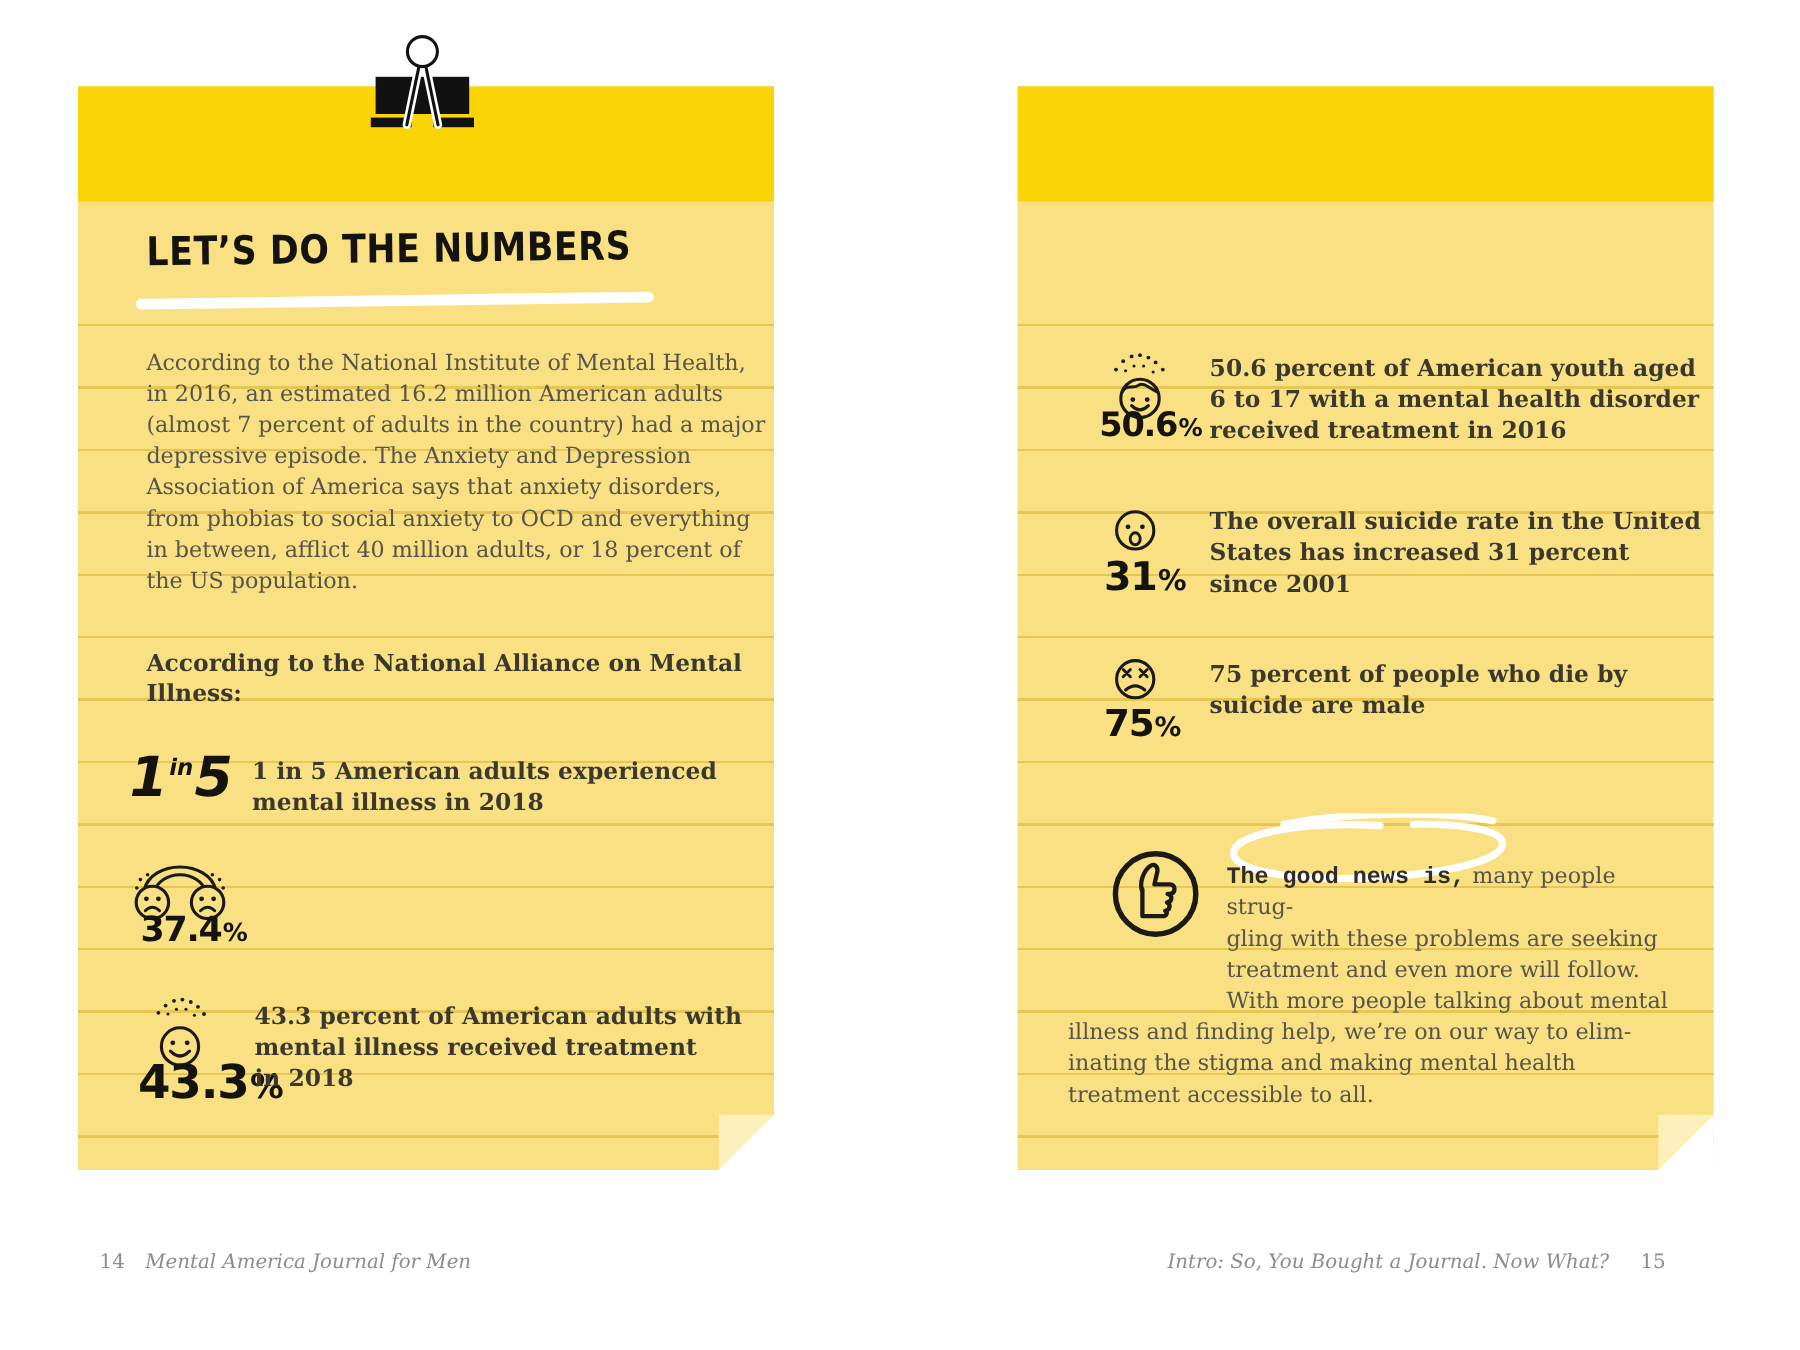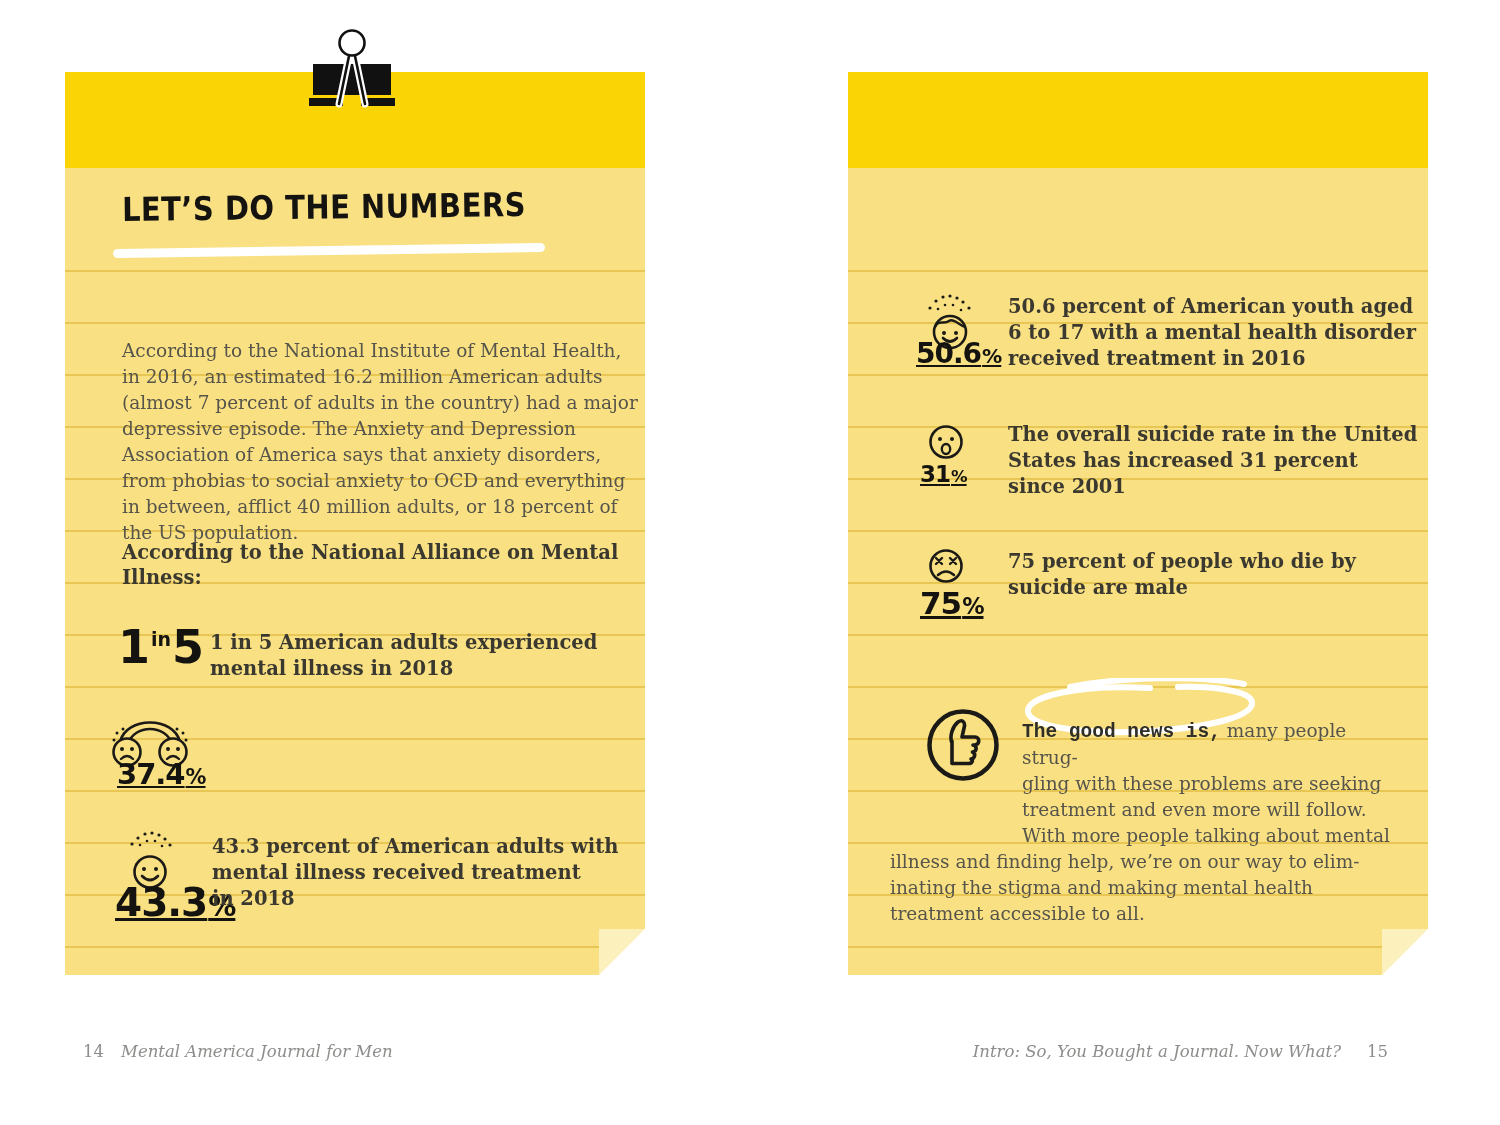--- a/index.html
+++ b/index.html
@@ -29,30 +29,30 @@
 
   .clip{left:305px;top:26px;}
 
   .title{left:122px;top:190px;font-family:"DejaVu Sans",sans-serif;font-weight:800;
          font-size:33px;letter-spacing:0.5px;color:var(--ink);
          transform:rotate(-0.7deg) scaleX(0.88);transform-origin:left center;white-space:pre;}
   .swoosh{left:113px;top:246px;width:432px;height:9px;background:var(--highlight-white);
           border-radius:6px;transform:rotate(-0.8deg);}
 
   .intro{left:122px;top:290px;font-size:18.5px;line-height:26px;color:var(--paragraph-text);
-         white-space:pre;margin-top:48px;}
+         white-space:pre;}
   .subhead{left:122px;top:540px;font-size:19.5px;line-height:25px;font-weight:bold;
            color:var(--stat-text);white-space:pre;}
   .stat-text{font-size:19.5px;line-height:26px;font-weight:bold;color:var(--stat-text);white-space:pre;}
 
   .stat-num{font-family:"DejaVu Sans",sans-serif;font-weight:800;color:var(--ink);
-            letter-spacing:-1px;white-space:nowrap;text-decoration:underline;}
+            letter-spacing:-1px;white-space:nowrap;}
   .pct{font-size:0.72em;margin-left:1px;}
 
-  .one-in-five{left:118px;top:624px;font-family:"DejaVu Sans",sans-serif;font-weight:800;color:var(--ink);}
+  .one-in-five{left:108px;top:624px;font-family:"DejaVu Sans",sans-serif;font-weight:800;color:var(--ink);font-style:italic;}
   .one-in-five .big{font-size:46px;line-height:1;}
   .one-in-five .small{font-size:19px;position:relative;top:-17px;margin:0 1px;}
 
   .gn-para{left:890px;top:692px;width:510px;font-size:18.5px;line-height:26px;
            color:var(--paragraph-text);white-space:pre-line;z-index:2;}
   .gn-spacer{float:left;width:132px;height:106px;}
   .gn-bold{font-weight:bold;font-size:19.5px;color:#2f2e28;font-family:Liberation Mono, monospace;}
   .gn-oval{left:1000px;top:678px;z-index:1;}
 
   .footer{top:1042px;font-size:16.5px;color:var(--footer-text);display:flex;align-items:baseline;}
@@ -185,21 +185,21 @@
   <div class="abs stat-text" style="left:1008px;top:294px;">50.6 percent of American youth aged
 6 to 17 with a mental health disorder
 received treatment in 2016</div>
 
   <svg class="abs" style="left:926px;top:422px;" width="40" height="40" viewBox="0 0 40 40">
     <circle class="stroke" stroke-width="2.6" cx="20" cy="20" r="15.5"></circle>
     <circle cx="14" cy="17" r="2" fill="#1b1a16"></circle>
       <circle cx="26" cy="17" r="2" fill="#1b1a16"></circle>
     <ellipse class="stroke" stroke-width="2.4" cx="20" cy="27" rx="4.2" ry="5"></ellipse>
   </svg>
-  <div class="abs stat-num" style="left:920px;top:461px;font-size:23px;">
+  <div class="abs stat-num" style="left:920px;top:461px;font-size:33px;">
     <span>31</span><span class="pct">%</span>
   </div>
   <div class="abs stat-text" style="left:1008px;top:422px;">The overall suicide rate in the United
 States has increased 31 percent
 since 2001</div>
 
   <svg class="abs" style="left:924px;top:545px;" width="44" height="42" viewBox="0 0 44 42">
     <circle class="stroke" stroke-width="2.6" cx="22" cy="21" r="15.5"></circle>
     <path class="stroke" stroke-width="2.4" d="M12,13 L18,19 M18,13 L12,19 M26,13 L32,19 M32,13 L26,19"></path>
     <path class="stroke" stroke-width="2.6" d="M14,30 Q22,23 30,30"></path>

